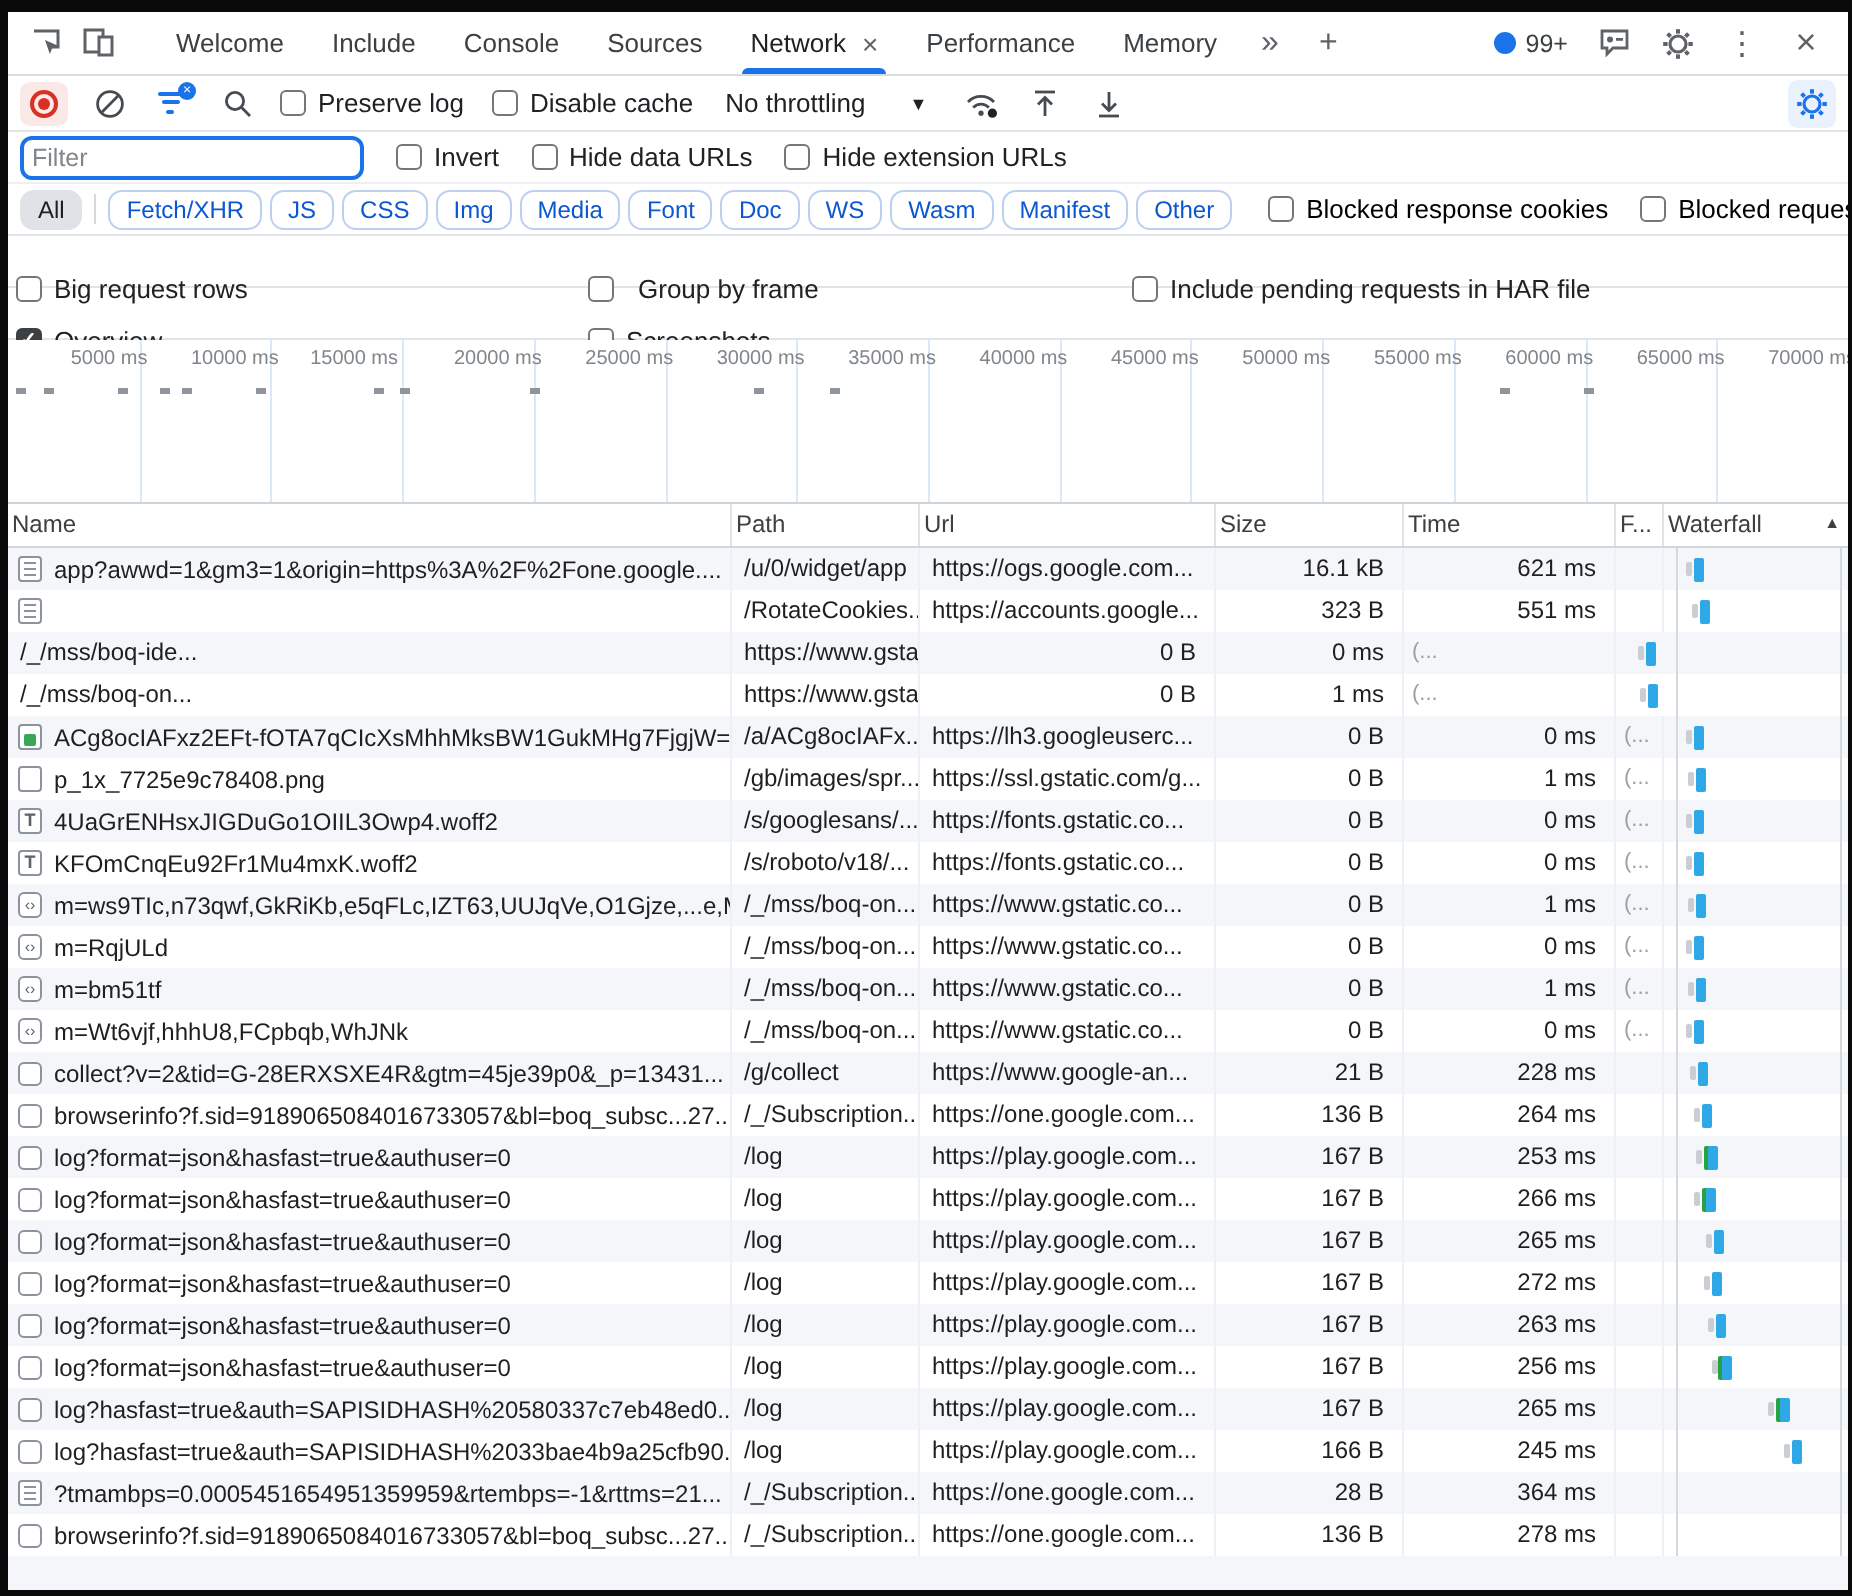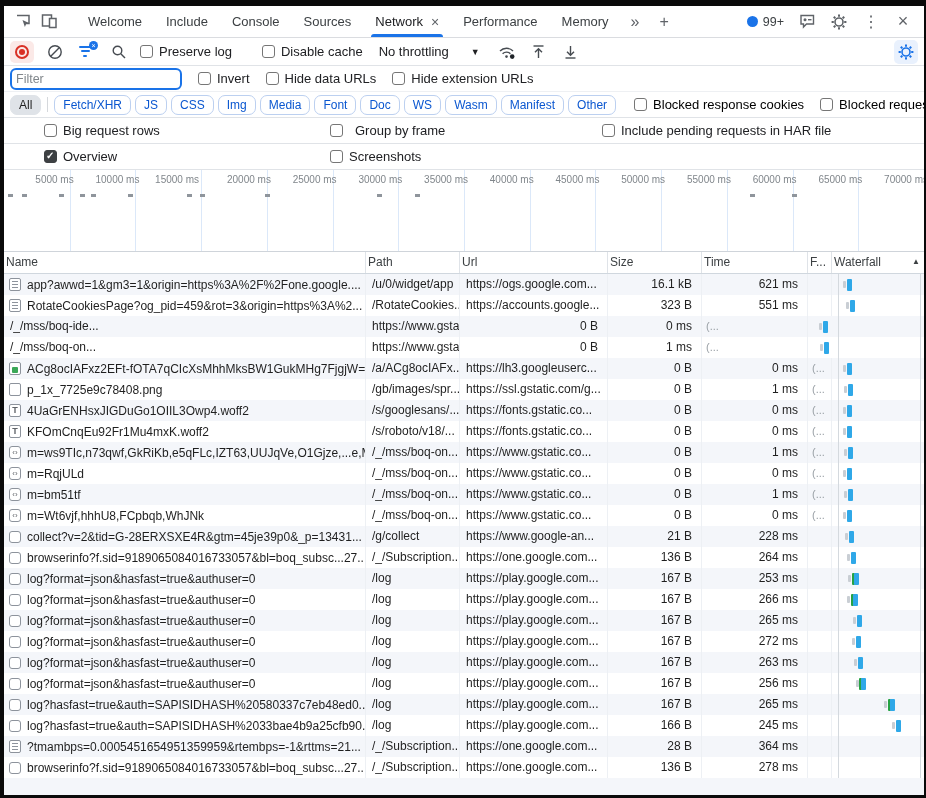--- a/index.html
+++ b/index.html
@@ -48,21 +48,21 @@
 
   
   .chipsrow{height:26px;display:flex;align-items:center;gap:6px;padding:0 6px;border-bottom:1px solid #e0e3e7;box-sizing:border-box;}
   .chip{font-family:"Liberation Sans",sans-serif;font-size:12px;color:#0b57d0;background:#fff;border:1px solid #bcd0f0;border-radius:7px;padding:2px 8px;cursor:pointer;white-space:nowrap;}
   .chip.sel{background:#dfe3e8;border-color:#dfe3e8;color:#1f1f1f;}
   .chipsep{width:1px;height:15px;background:#d5d8dc;margin:0 2px;}
   .chips-cbs{display:flex;align-items:center;gap:16px;margin-left:12px;font-size:13px;}
 
   
   .optrow{height:26px;position:relative;border-bottom:1px solid #e0e3e7;box-sizing:border-box;font-size:13px;color:#202124;}
-  .optrow .cbl{position:absolute;top:5px;margin-left:36px;}
+  .optrow .cbl{position:absolute;top:19px;}
 
   
   .overview{height:82px;position:relative;border-bottom:1px solid #cfd4da;box-sizing:border-box;background:#fff;overflow:hidden;}
   .ovgrid{position:absolute;top:0;bottom:0;width:1px;background:#dbe8f9;}
   .ovlabel{position:absolute;top:4px;width:70px;text-align:right;font-size:10px;color:#80868b;white-space:nowrap;}
   .ovmark{position:absolute;top:24px;height:3px;width:5px;background:#8f959c;}
 
   
   .nettable{position:relative;}
   .trow{display:grid;grid-template-columns:362px 94px 148px 94px 106px 24px 92px;height:21px;line-height:20px;font-size:12px;color:#1f1f1f;}
@@ -189,21 +189,21 @@
           <i></i>
           <span class="badge">×</span>
         </span>
     </span>
     <span class="tico">
       <svg width="16" height="16" viewBox="0 0 16 16">
           <circle cx="6.5" cy="6.5" r="4.3" fill="none" stroke="#464b51" stroke-width="1.4"></circle>
           <line x1="9.8" y1="9.8" x2="14" y2="14" stroke="#464b51" stroke-width="1.4"></line>
         </svg>
     </span>
-    <span id="toolbar-cbs" style="display:flex;gap:30px;align-items:center">
+    <span id="toolbar-cbs" style="display:flex;gap:14px;align-items:center">
         <label class="cbl">
           <span class="cb"></span>
           <span class="cbt">Preserve log</span>
         </label>
         <label class="cbl">
           <span class="cb"></span>
           <span class="cbt">Disable cache</span>
         </label>
       </span>
     <span class="select">
@@ -389,21 +389,20 @@
           <div class="c num">621 ms</div>
           <div class="c fcol"></div>
           <div class="c wf">
             <span class="seg g" style="left: 11px; background: rgb(201, 206, 212);"></span>
             <span class="seg b" style="left: 15px; background: rgb(47, 168, 232);"></span>
           </div>
         </div>
         <div class="trow">
           <div class="c name">
             <span class="ric document"></span>
-            <span>RotateCookiesPage?og_pid=459&amp;rot=3&amp;origin=https%3A%2...</span>
           </div>
           <div class="c">/RotateCookies...</div>
           <div class="c">https://accounts.google...</div>
           <div class="c num">323 B</div>
           <div class="c num">551 ms</div>
           <div class="c fcol"></div>
           <div class="c wf">
             <span class="seg g" style="left: 14px; background: rgb(201, 206, 212);"></span>
             <span class="seg b" style="left: 18px; background: rgb(47, 168, 232);"></span>
           </div>

